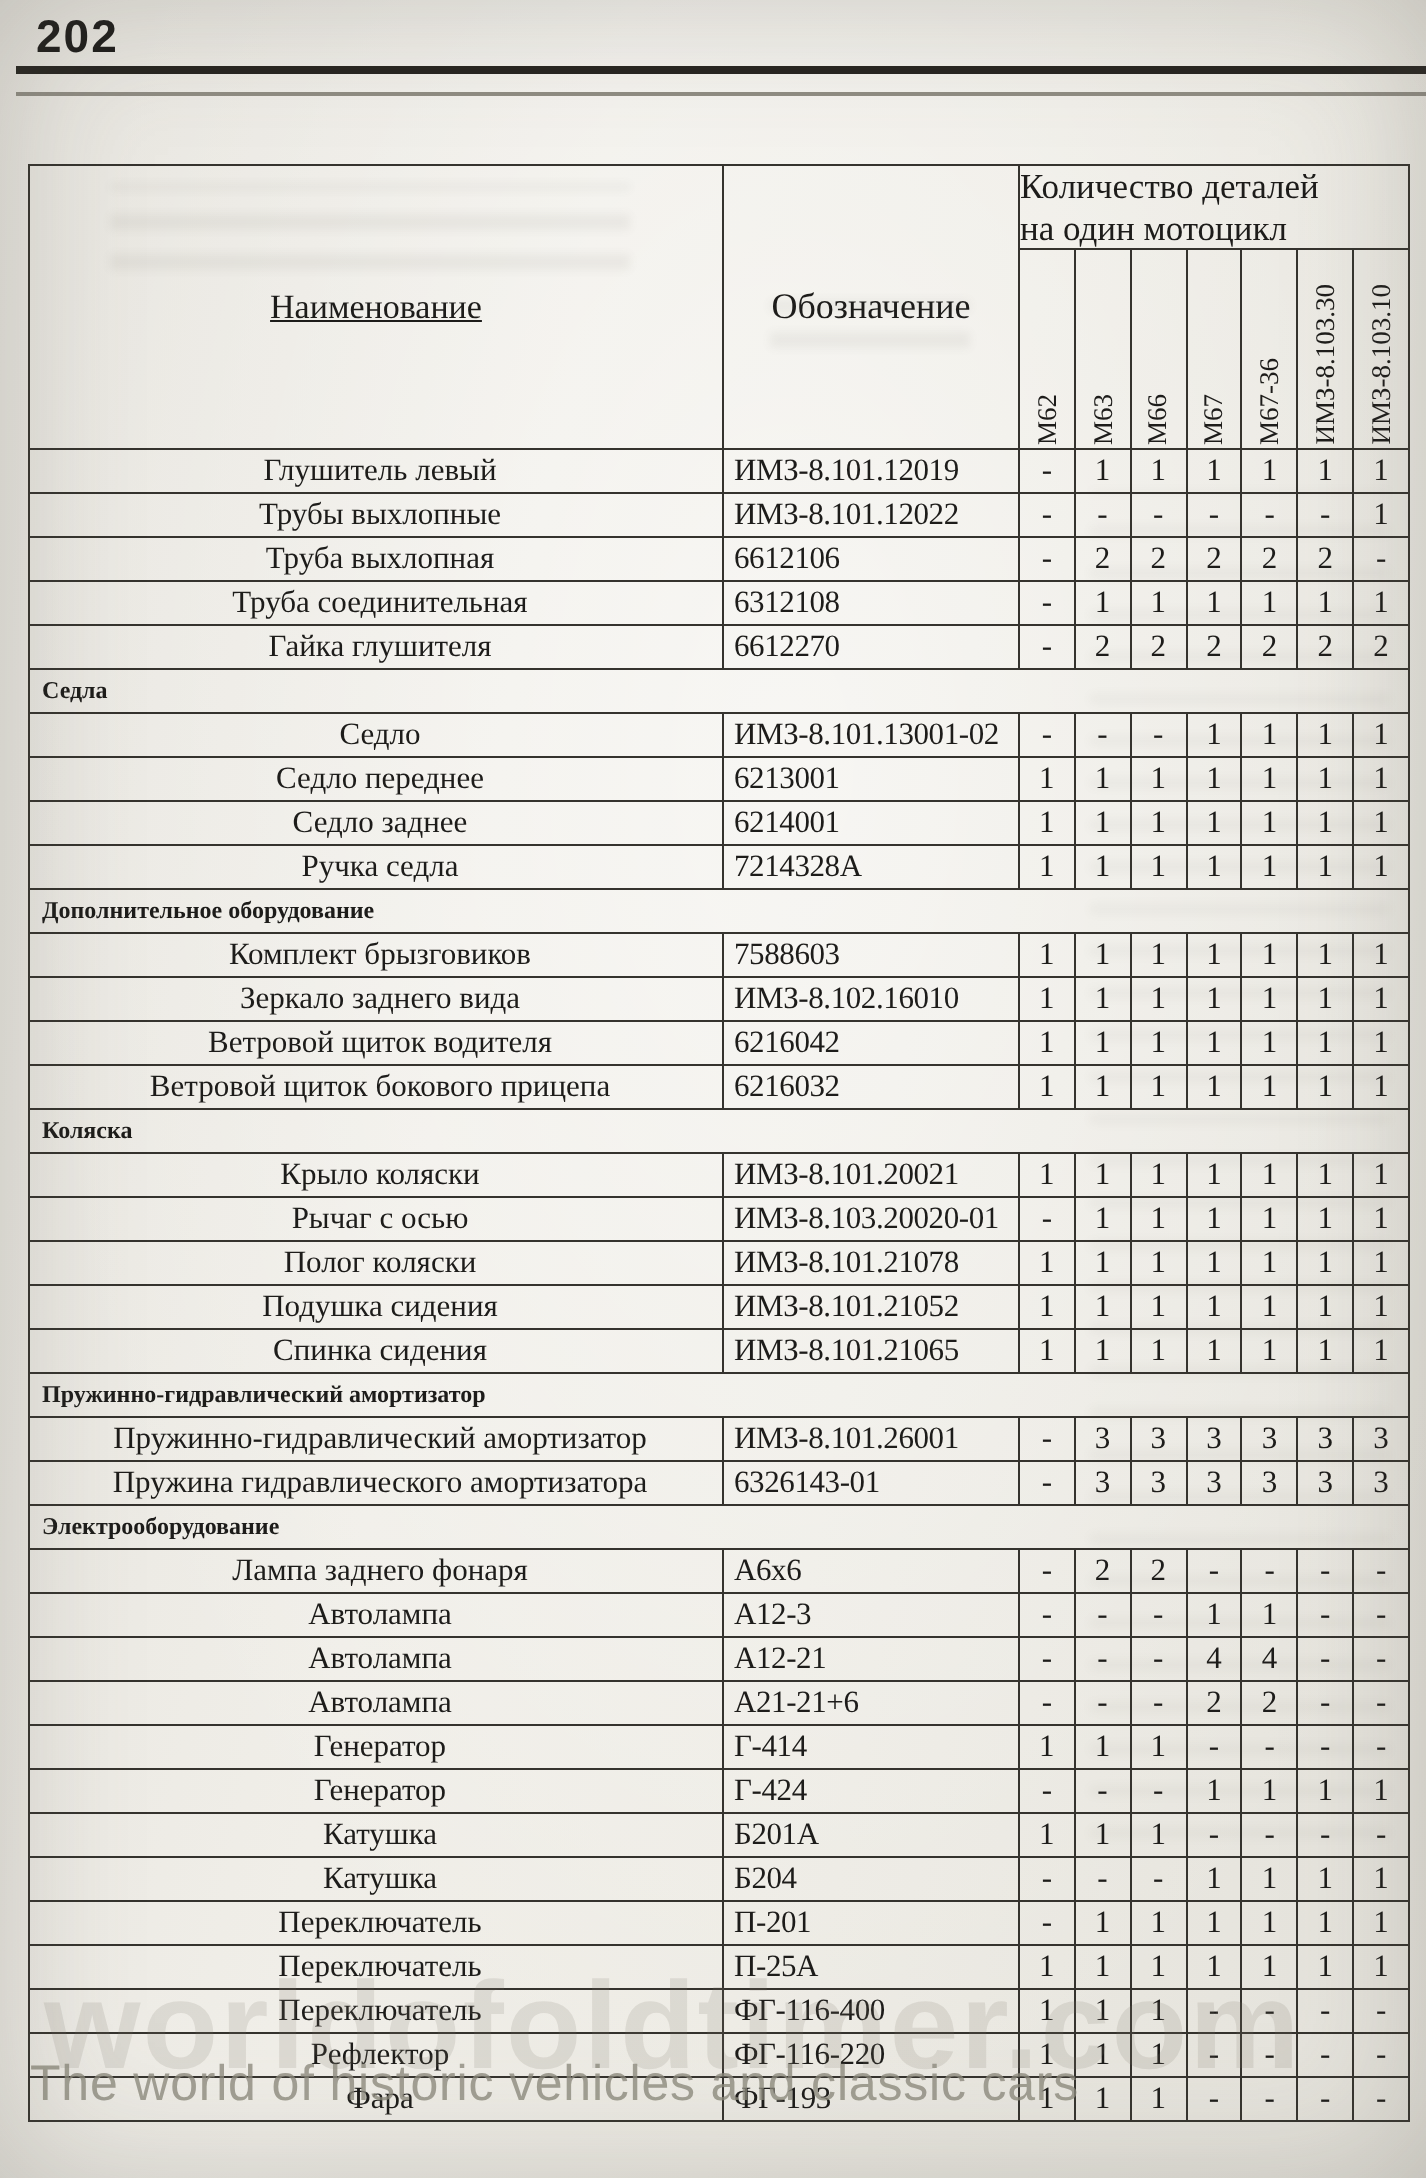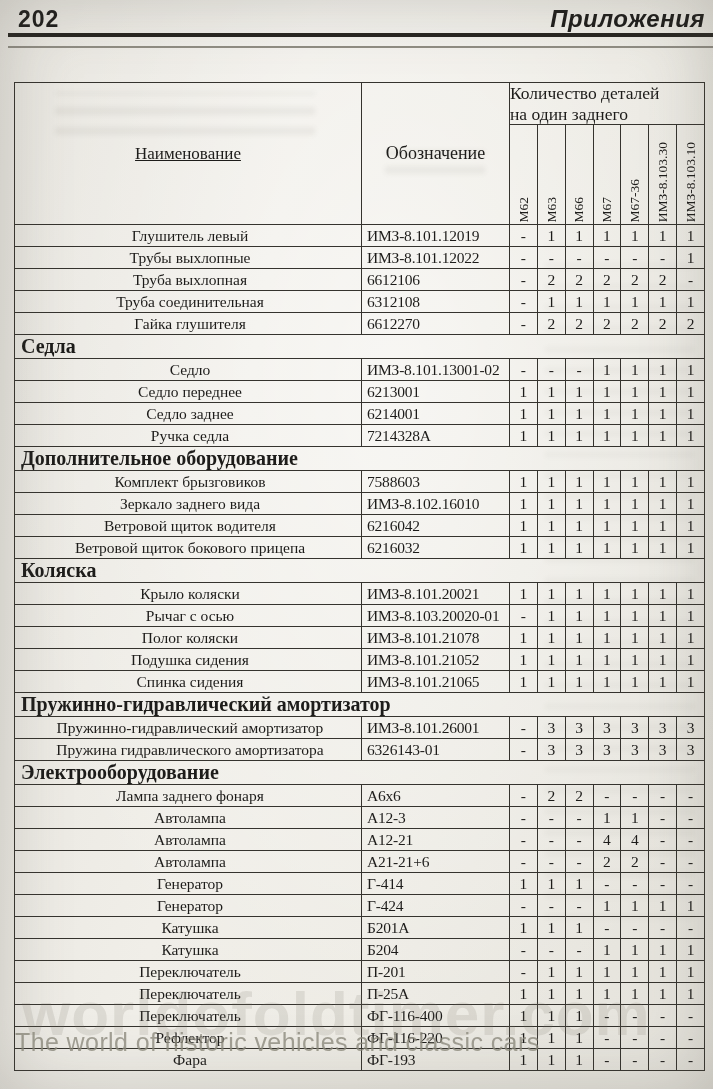--- a/index.html
+++ b/index.html
@@ -56,21 +56,21 @@
   .vwrap{height:95px;display:flex;align-items:flex-end;justify-content:center;}
   .vtext{
     writing-mode:vertical-rl;transform:rotate(180deg);
     font-size:13.5px;line-height:1;white-space:nowrap;margin-bottom:2px;
   }
   tbody td{height:21px;font-size:15.5px;padding:0 2px;}
   td.c-name{text-align:center;padding-left:6px;}
   td.c-code{text-align:left;padding-left:5px;letter-spacing:-.2px;}
   td.c-qty{text-align:center;}
   tr.section td{
-    font-weight:bold;font-size:20px;text-align:left;padding-left:6px;
+    font-weight:bold;font-size:12px;text-align:left;padding-left:6px;
   }
 
   
   .ghost{position:absolute;pointer-events:none;filter:blur(2.5px);opacity:.07;}
   .ghost-a{top:92px;left:55px;width:260px;height:55px;
     background:repeating-linear-gradient(0deg,transparent 0 12px,#5c594e 12px 20px);}
   .ghost-b{top:150px;left:385px;width:100px;height:34px;
     background:repeating-linear-gradient(0deg,transparent 0 10px,#5c594e 10px 18px);}
   .ghost-c{top:245px;left:545px;width:150px;height:690px;
     background:repeating-linear-gradient(0deg,transparent 0 16px,#6a675c 16px 21px);opacity:.05;}
@@ -89,37 +89,36 @@
     pointer-events:none;white-space:nowrap;
   }
 </style>
 </head>
 <body>
 
 <div class="page">
 
   <div class="pagehead">
     <span class="pagenum">202</span>
-    <span class="pagesec">Приложения</span>
   </div>
   <div class="dblrule"></div>
 
 
   <div class="ghost ghost-a"></div>
   <div class="ghost ghost-b"></div>
   <div class="ghost ghost-c"></div>
 
   <table class="parts">
     <thead>
       <tr>
         <th class="h-name" rowspan="2">Наименование</th>
         <th class="h-code" rowspan="2">Обозначение</th>
         <th class="h-qty" colspan="7">
           <div>Количество деталей</div>
-          <div>на один заднего</div>
+          <div>на один мотоцикл</div>
         </th>
       </tr>
       <tr class="modelrow" id="model-row">
           <th>
             <div class="vwrap">
               <span class="vtext">М62</span>
             </div>
           </th>
           <th>
             <div class="vwrap">

